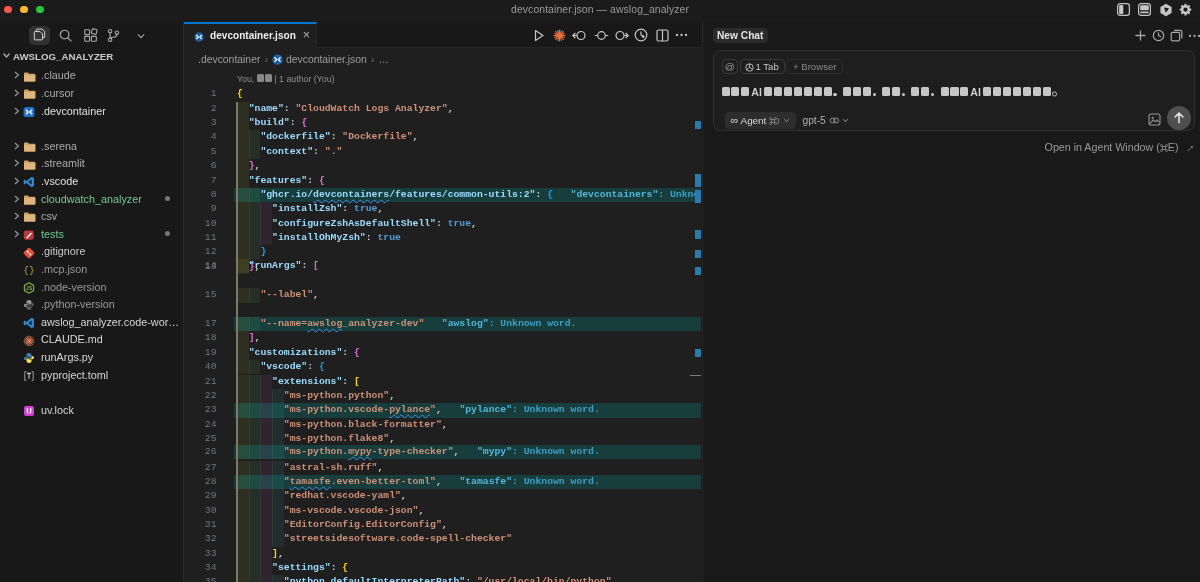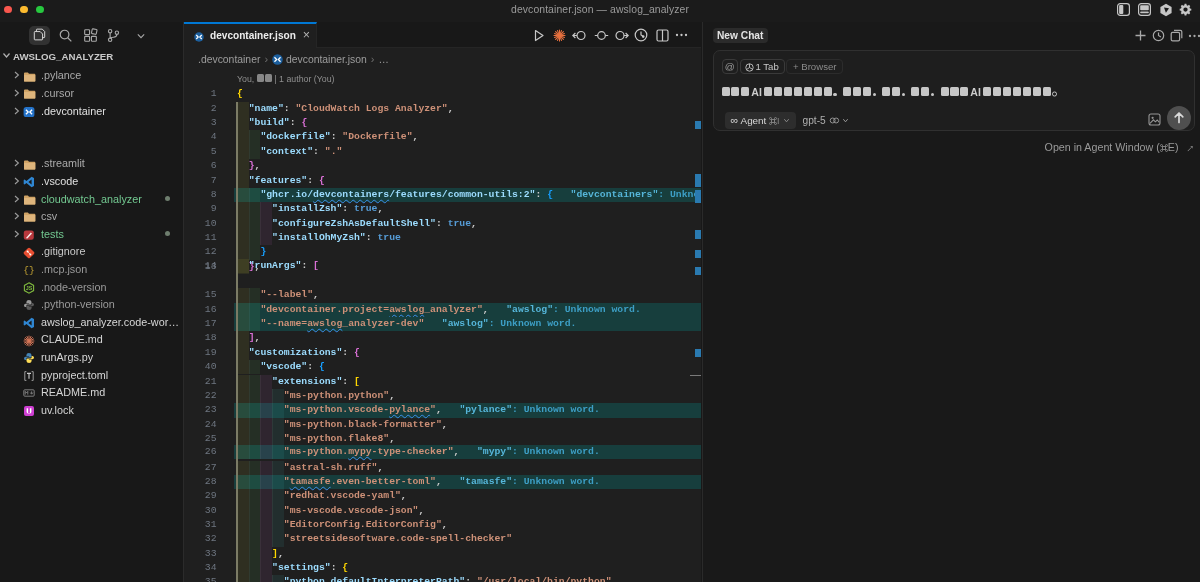--- a/index.html
+++ b/index.html
@@ -125,21 +125,21 @@
  <div id="exh">AWSLOG_ANALYZER</div>
  <div style="position:absolute;left:0;top:0;width:183px;height:560px">
 <div class="fr" style="top:44.3px">
         <svg class="chv" width="7" height="8" viewBox="0 0 7 8">
           <path d="M2 1 L5.4 4 L2 7" stroke="#9d9d9d" stroke-width="1.1" fill="none"></path>
         </svg>
         <span class="fic"><svg width="13" height="12" viewBox="0 0 13 12">
             <path d="M1 2.4 Q1 1.5 1.9 1.5 L4.9 1.5 L6 2.7 L11.5 2.7 Q12.3 2.7 12.3 3.6 L12.3 9.7 Q12.3 10.6 11.5 10.6 L1.9 10.6 Q1 10.6 1 9.7 Z" fill="#d0a365"></path>
             <path d="M1 4.1 L12.3 4.1 L12.3 9.7 Q12.3 10.6 11.5 10.6 L1.9 10.6 Q1 10.6 1 9.7 Z" fill="#deb57c"></path>
           </svg></span>
-        <span class="fnm" style="color:#ababab">.pylance</span>
+        <span class="fnm" style="color:#ababab">.claude</span>
       </div>
 <div class="fr" style="top:61.9px">
         <svg class="chv" width="7" height="8" viewBox="0 0 7 8">
           <path d="M2 1 L5.4 4 L2 7" stroke="#9d9d9d" stroke-width="1.1" fill="none"></path>
         </svg>
         <span class="fic"><svg width="13" height="12" viewBox="0 0 13 12">
             <path d="M1 2.4 Q1 1.5 1.9 1.5 L4.9 1.5 L6 2.7 L11.5 2.7 Q12.3 2.7 12.3 3.6 L12.3 9.7 Q12.3 10.6 11.5 10.6 L1.9 10.6 Q1 10.6 1 9.7 Z" fill="#d0a365"></path>
             <path d="M1 4.1 L12.3 4.1 L12.3 9.7 Q12.3 10.6 11.5 10.6 L1.9 10.6 Q1 10.6 1 9.7 Z" fill="#deb57c"></path>
           </svg></span>
         <span class="fnm" style="color:#ababab">.cursor</span>
@@ -147,20 +147,30 @@
 <div class="fr" style="top:79.5px">
         <svg class="chv" width="7" height="8" viewBox="0 0 7 8">
           <path d="M2 1 L5.4 4 L2 7" stroke="#9d9d9d" stroke-width="1.1" fill="none"></path>
         </svg>
         <span class="fic"><svg width="12" height="12" viewBox="0 0 12 12">
             <rect x="0.6" y="1" width="10.8" height="10" rx="2.6" fill="#2472c8"></rect>
             <path d="M2.9 3.7 L5.2 6 L2.9 8.3" stroke="#fff" stroke-width="1.3" fill="none" stroke-linejoin="round"></path>
             <path d="M9.1 3.7 L6.8 6 L9.1 8.3" stroke="#fff" stroke-width="1.3" fill="none" stroke-linejoin="round"></path>
           </svg></span>
         <span class="fnm" style="color:#e0e0e0">.devcontainer</span>
+      </div>
+<div class="fr" style="top:114.7px">
+        <svg class="chv" width="7" height="8" viewBox="0 0 7 8">
+          <path d="M2 1 L5.4 4 L2 7" stroke="#9d9d9d" stroke-width="1.1" fill="none"></path>
+        </svg>
+        <span class="fic"><svg width="13" height="12" viewBox="0 0 13 12">
+            <path d="M1 2.4 Q1 1.5 1.9 1.5 L4.9 1.5 L6 2.7 L11.5 2.7 Q12.3 2.7 12.3 3.6 L12.3 9.7 Q12.3 10.6 11.5 10.6 L1.9 10.6 Q1 10.6 1 9.7 Z" fill="#d0a365"></path>
+            <path d="M1 4.1 L12.3 4.1 L12.3 9.7 Q12.3 10.6 11.5 10.6 L1.9 10.6 Q1 10.6 1 9.7 Z" fill="#deb57c"></path>
+          </svg></span>
+        <span class="fnm" style="color:#ababab">.serena</span>
       </div>
 <div class="fr" style="top:132.3px">
         <svg class="chv" width="7" height="8" viewBox="0 0 7 8">
           <path d="M2 1 L5.4 4 L2 7" stroke="#9d9d9d" stroke-width="1.1" fill="none"></path>
         </svg>
         <span class="fic"><svg width="13" height="12" viewBox="0 0 13 12">
             <path d="M1 2.4 Q1 1.5 1.9 1.5 L4.9 1.5 L6 2.7 L11.5 2.7 Q12.3 2.7 12.3 3.6 L12.3 9.7 Q12.3 10.6 11.5 10.6 L1.9 10.6 Q1 10.6 1 9.7 Z" fill="#d0a365"></path>
             <path d="M1 4.1 L12.3 4.1 L12.3 9.7 Q12.3 10.6 11.5 10.6 L1.9 10.6 Q1 10.6 1 9.7 Z" fill="#deb57c"></path>
           </svg></span>
         <span class="fnm" style="color:#ababab">.streamlit</span>
@@ -266,28 +276,20 @@
       </div>
 <div class="fr" style="top:343.5px">
         <span class="fic"><svg width="12" height="12" viewBox="0 0 12 12">
             <g fill="none" stroke="#9a9a9a" stroke-width="1">
               <path d="M3.4 1.6 L1.8 1.6 L1.8 10.4 L3.4 10.4"></path>
               <path d="M8.6 1.6 L10.2 1.6 L10.2 10.4 L8.6 10.4"></path>
             </g>
             <path d="M4 3.4 L8 3.4 M6 3.4 L6 8.8" stroke="#cccccc" stroke-width="1.1"></path>
           </svg></span>
         <span class="fnm" style="color:#d6d6d6">pyproject.toml</span>
-      </div>
-<div class="fr" style="top:361.1px">
-        <span class="fic"><svg width="12" height="12" viewBox="0 0 12 12">
-            <rect x="0.8" y="2.8" width="10.4" height="6.4" rx="1" fill="none" stroke="#8a8a8a" stroke-width="0.9"></rect>
-            <path d="M2.2 7.6 L2.2 4.4 L3.5 5.9 L4.8 4.4 L4.8 7.6" stroke="#8a8a8a" stroke-width="0.9" fill="none"></path>
-            <path d="M8.6 4.4 L8.6 6.6 M7.3 5.6 L8.6 7.2 L9.9 5.6" stroke="#8a8a8a" stroke-width="0.9" fill="none"></path>
-          </svg></span>
-        <span class="fnm" style="color:#d6d6d6">README.md</span>
       </div>
 <div class="fr" style="top:378.7px">
         <span class="fic"><svg width="12" height="12" viewBox="0 0 12 12">
             <rect x="1" y="1" width="10" height="10" rx="2" fill="#cf3fd3"></rect>
             <path d="M3.6 3.2 L3.6 7 Q3.6 8.6 6 8.6 Q8.4 8.6 8.4 7 L8.4 3.2 L6.9 3.2 L6.9 8 L5.1 8 L5.1 3.2 Z" fill="#fff"></path>
           </svg></span>
         <span class="fnm" style="color:#d6d6d6">uv.lock</span>
       </div>
  </div>
 </div>
@@ -445,28 +447,20 @@
         <i class="tint" style="left:53.00px;width:11.70px;background:rgba(255,255,64,.075)"></i>
         <span class="ln">14</span>
         <span class="ct" style="left:53.0px">  <span class="k">"runArgs"</span><span class="w">: </span><span class="m">[</span></span>
       </div>
 <div class="cl" style="top:288.37px">
         <i class="tint" style="left:53.00px;width:11.70px;background:rgba(255,255,64,.075)"></i>
         <i class="tint" style="left:64.70px;width:11.70px;background:rgba(127,255,127,.075)"></i>
         <i class="guide" style="left:64.70px"></i>
         <span class="ln">15</span>
         <span class="ct" style="left:53.0px">    <span class="s">"--label"</span><span class="w">,</span></span>
-      </div>
-<div class="cl" style="top:302.73px">
-        <i class="hlbg"></i>
-        <i class="tint" style="left:53.00px;width:11.70px;background:rgba(255,255,64,.075)"></i>
-        <i class="tint" style="left:64.70px;width:11.70px;background:rgba(127,255,127,.075)"></i>
-        <i class="guide" style="left:64.70px"></i>
-        <span class="ln">16</span>
-        <span class="ct" style="left:53.0px">    <span class="s">"devcontainer.project=<span class="sq">awslog</span>_analyzer"</span><span class="w">,</span><span class="w">   </span><span class="h1">"awslog"</span><span class="h2">: Unknown word.</span></span>
       </div>
 <div class="cl" style="top:317.08px">
         <i class="hlbg"></i>
         <i class="tint" style="left:53.00px;width:11.70px;background:rgba(255,255,64,.075)"></i>
         <i class="tint" style="left:64.70px;width:11.70px;background:rgba(127,255,127,.075)"></i>
         <i class="guide" style="left:64.70px"></i>
         <span class="ln">17</span>
         <span class="ct" style="left:53.0px">    <span class="s">"--name=<span class="sq">awslog</span>_analyzer-dev"</span><span class="w">   </span><span class="h1">"awslog"</span><span class="h2">: Unknown word.</span></span>
       </div>
 <div class="cl" style="top:331.44px">

